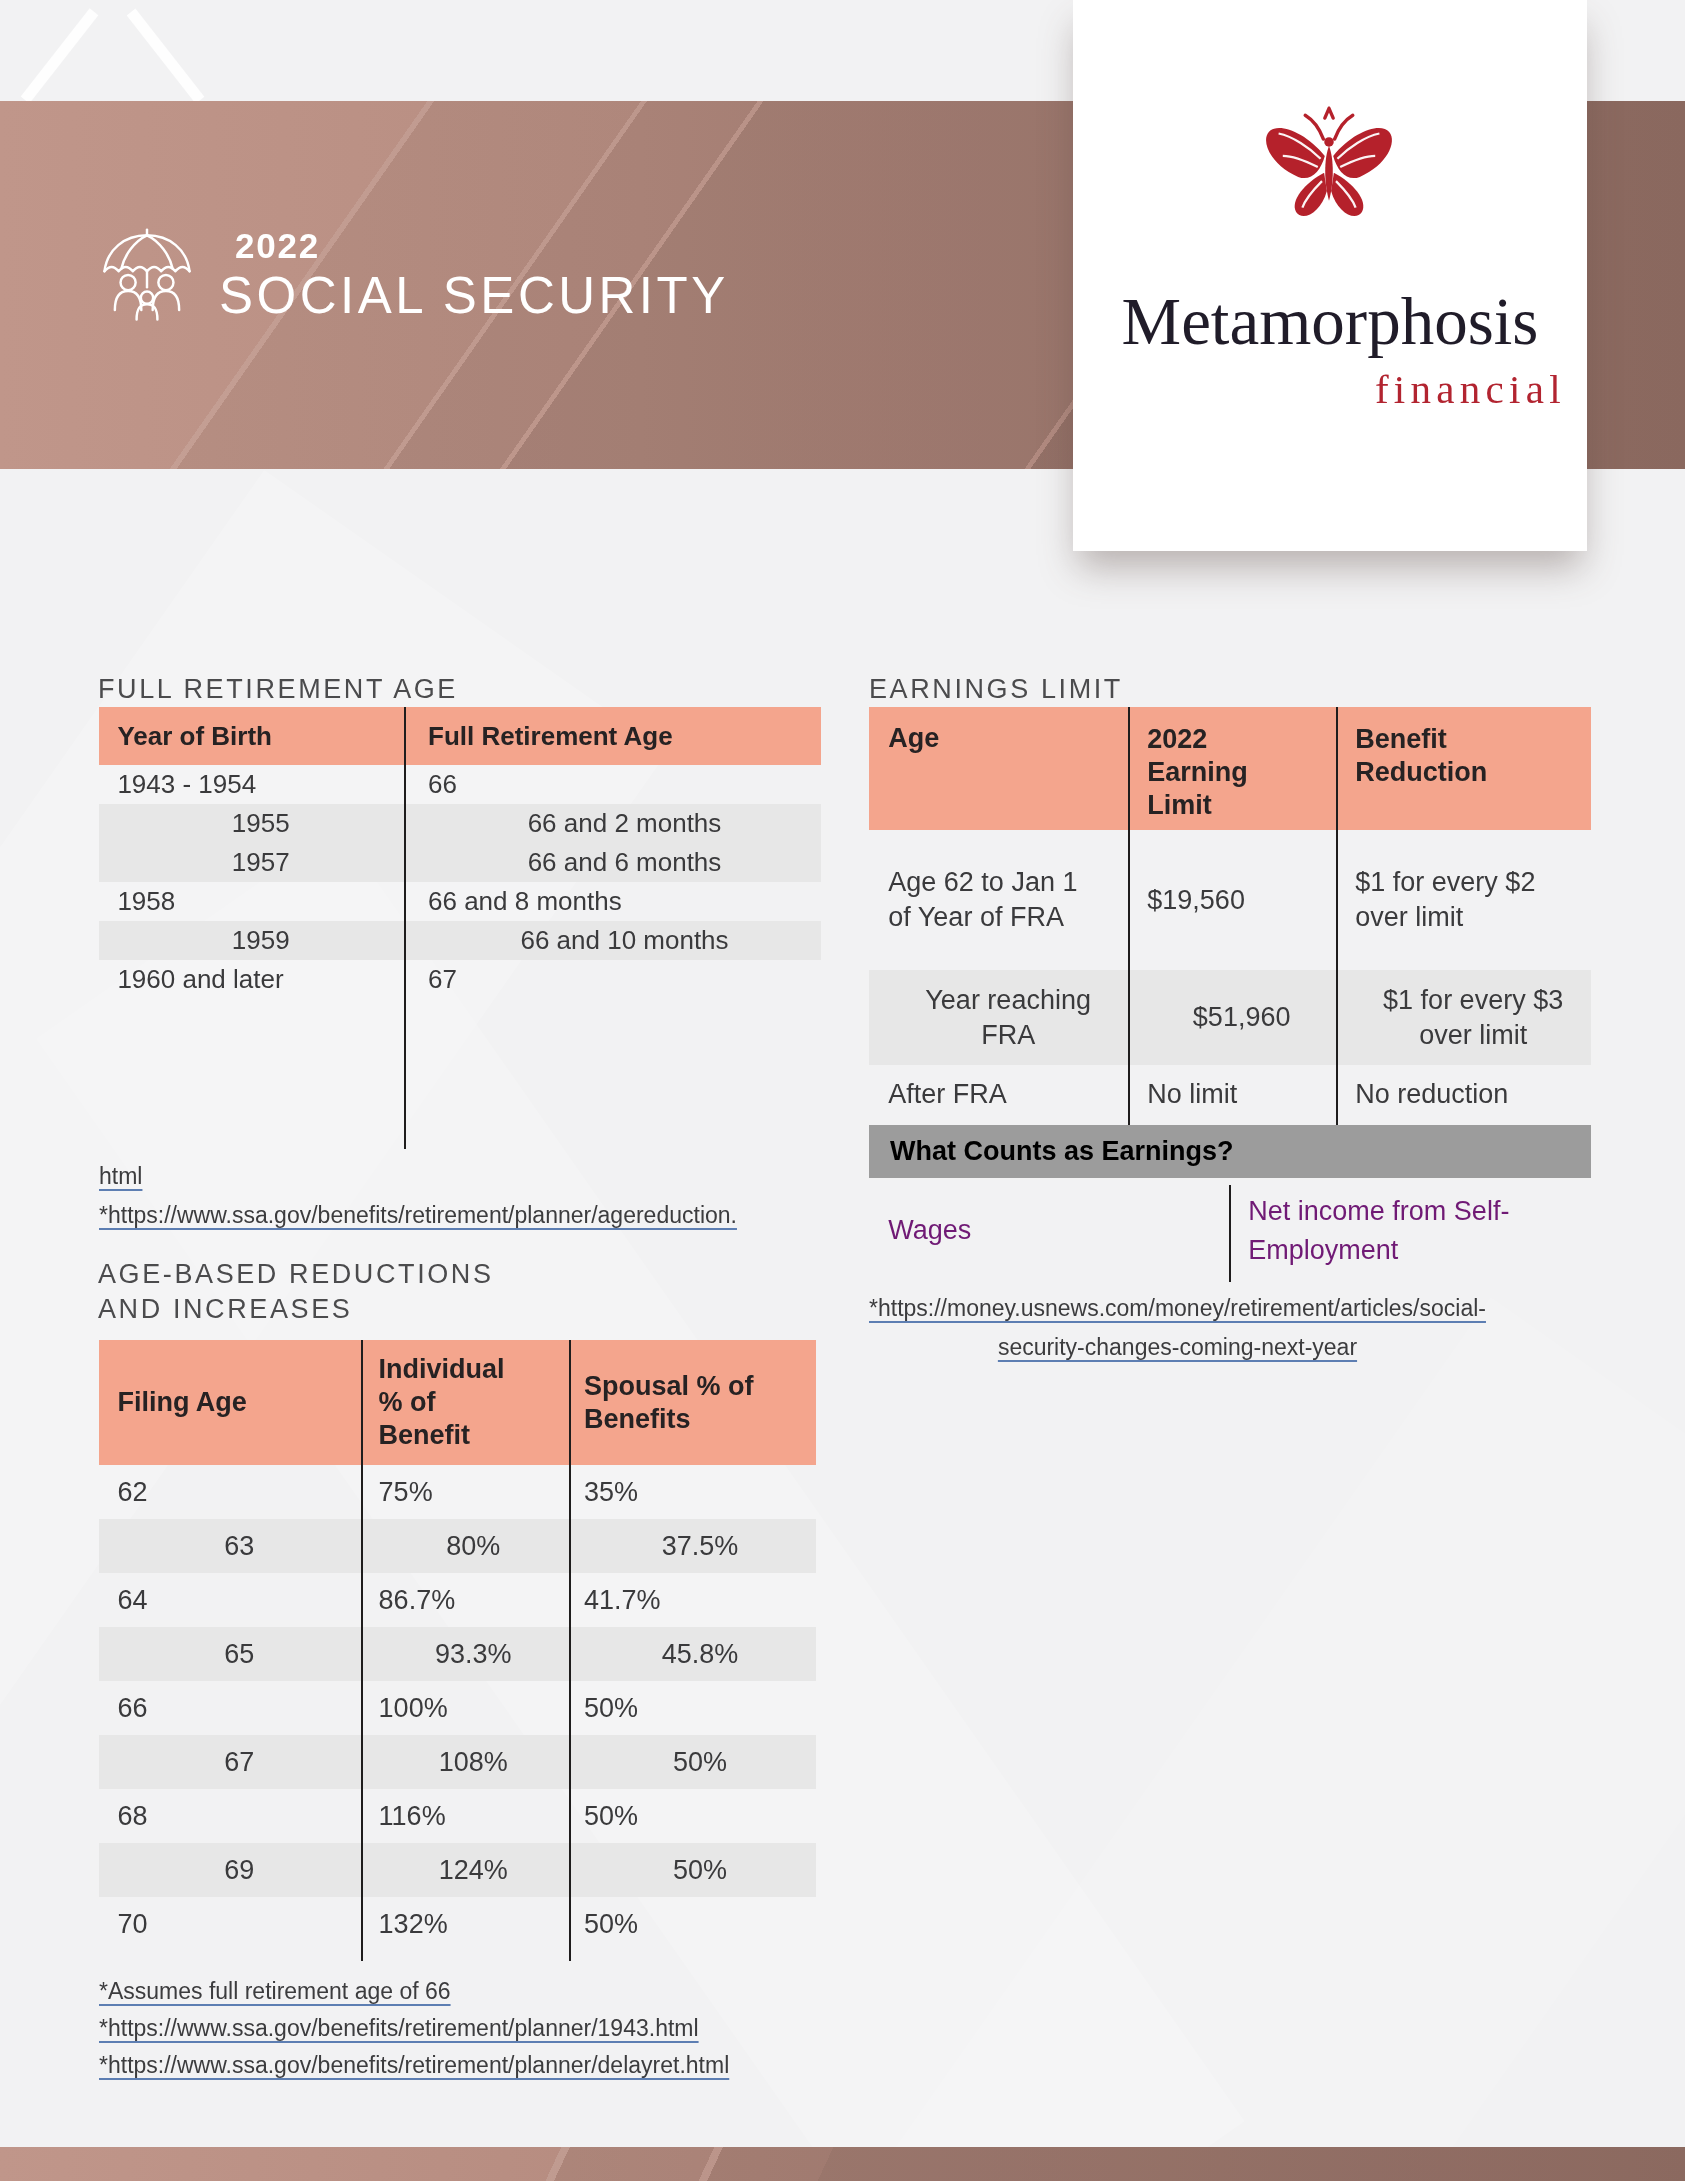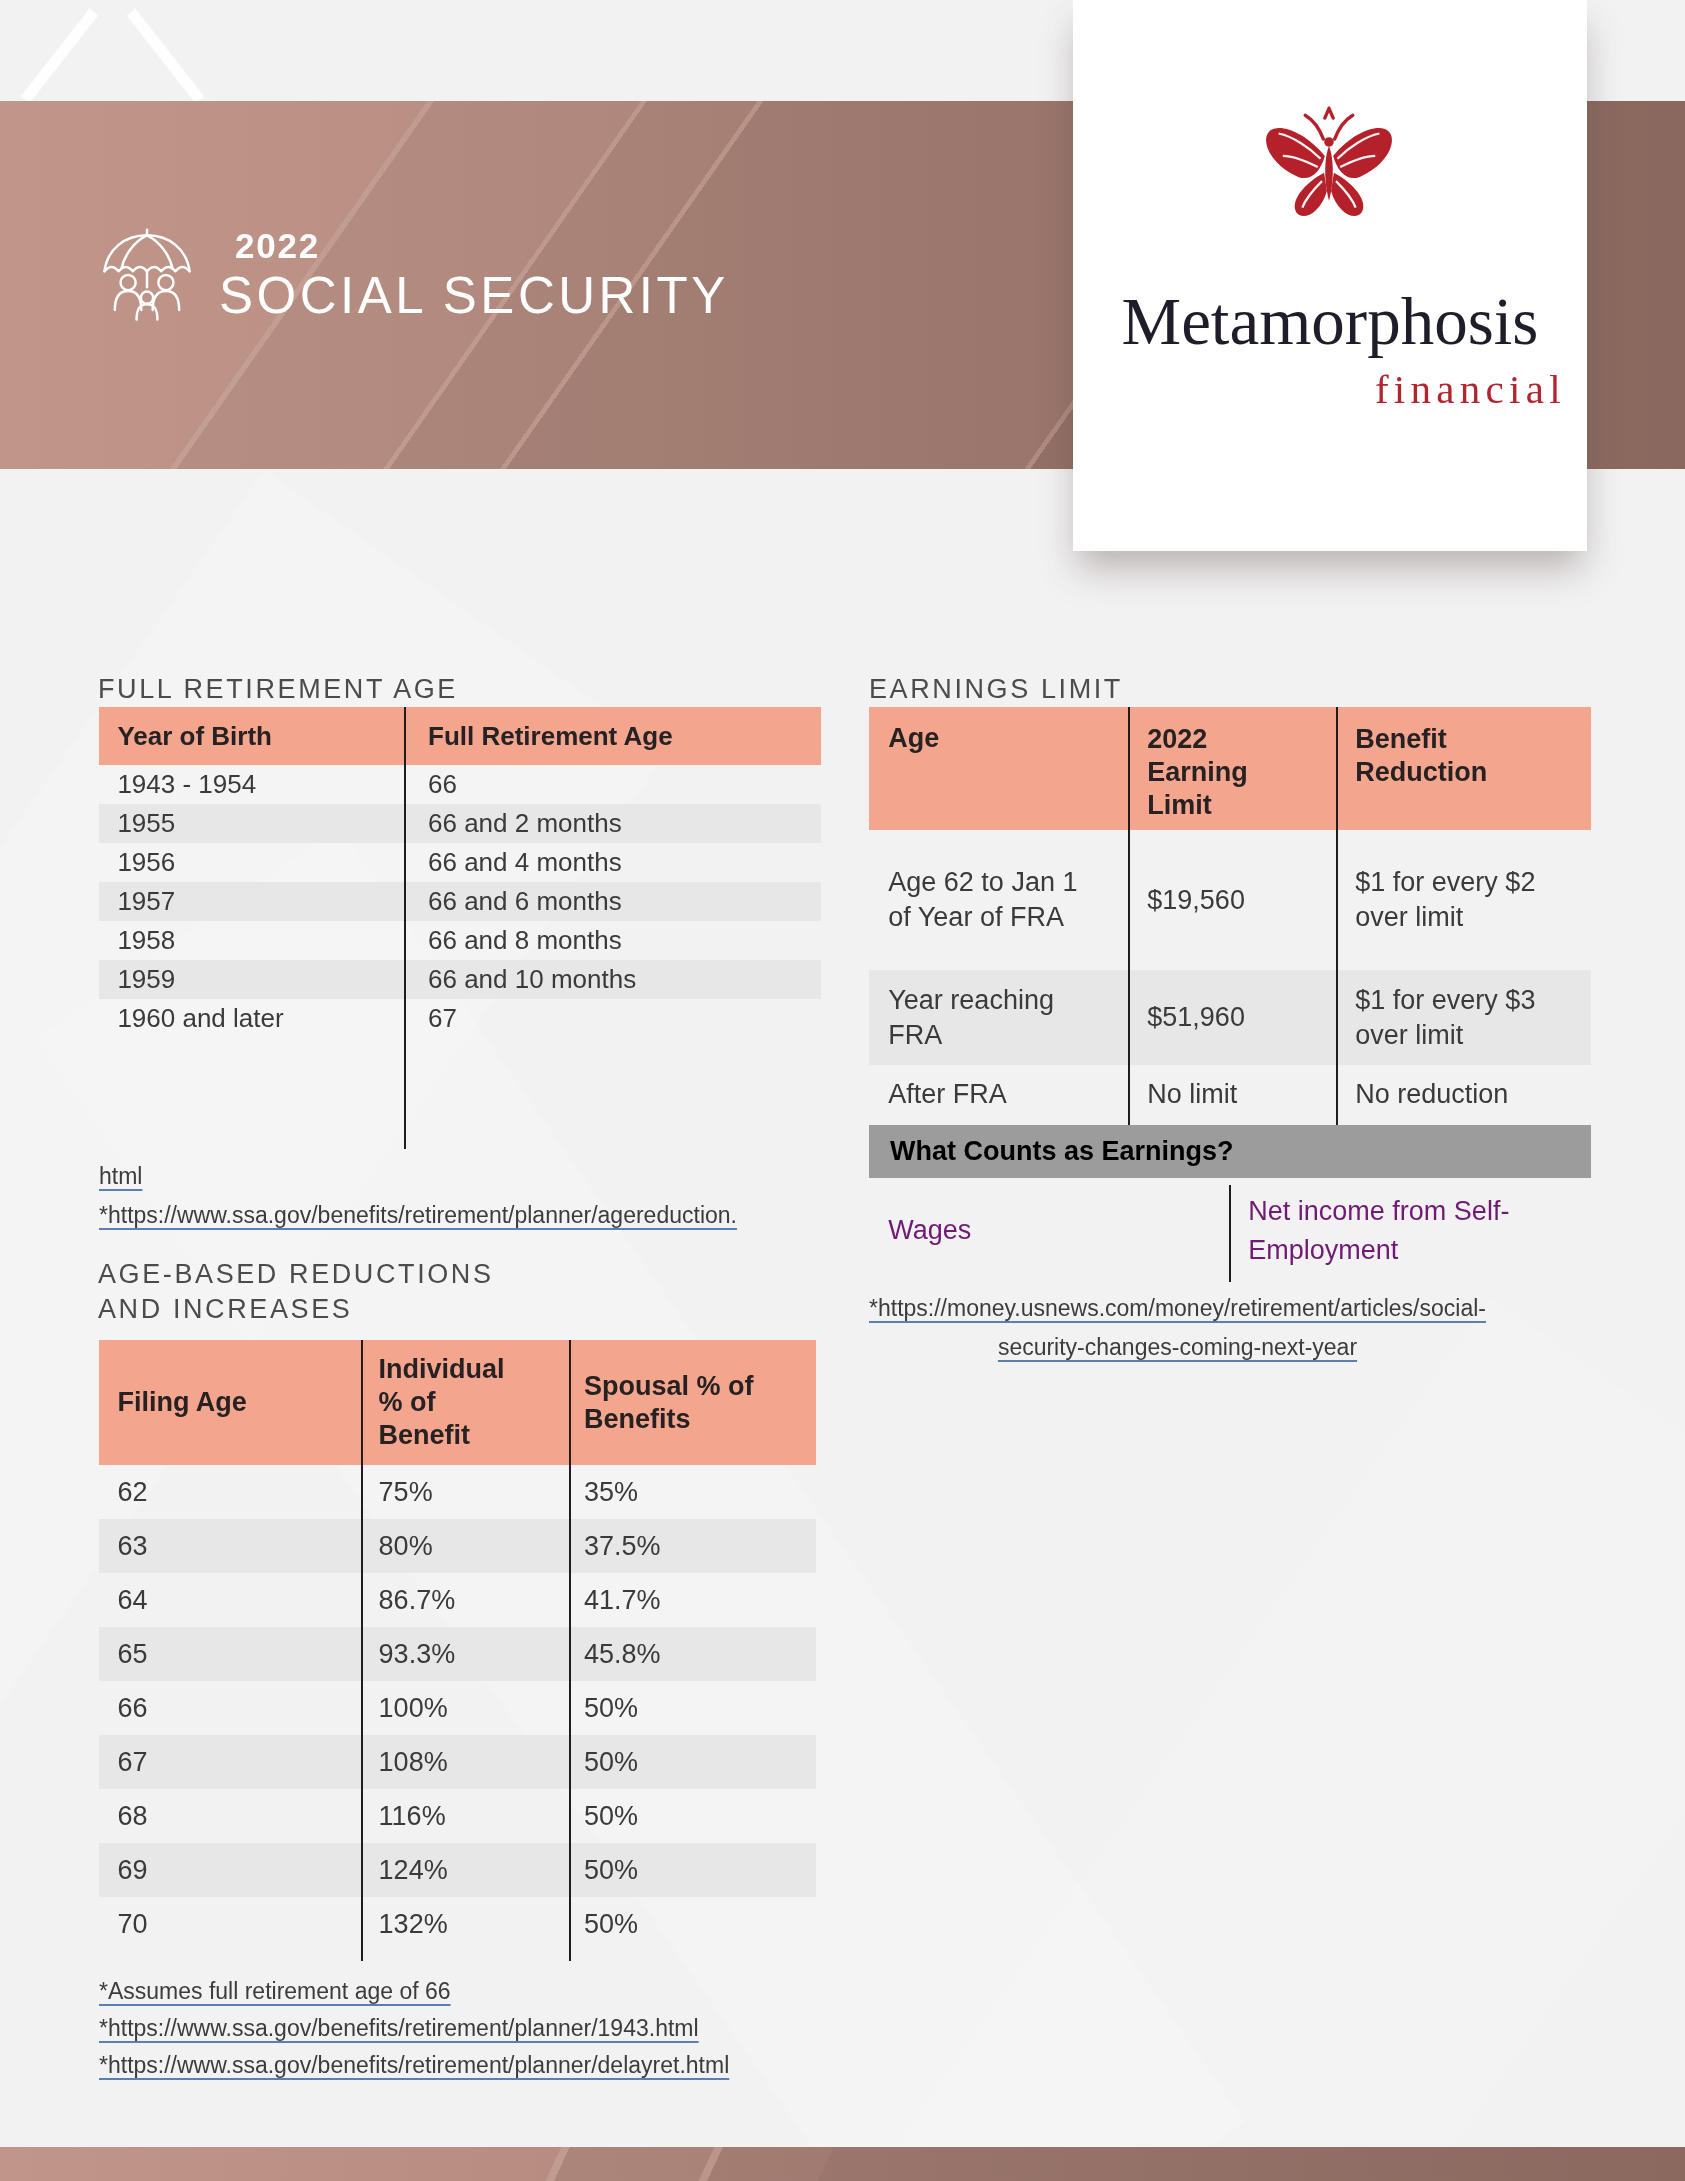--- a/index.html
+++ b/index.html
@@ -43,21 +43,21 @@
     font-family:"Liberation Serif", serif; font-size:41px; color:#b22430; letter-spacing:5.3px;}
   .butterfly{position:absolute; left:186px; top:104px;}
   
   .sec-title{position:absolute; z-index:2; font-size:27px; letter-spacing:2.6px;
     color:#4b4b4d; line-height:35px; white-space:nowrap;}
   
   .tbl{position:absolute; z-index:2;}
   .tbl .hd{display:flex; background:#f4a58d; color:#262223; font-weight:700;}
   .tbl .hd>div{display:flex;}
   .tbl .row{display:flex; align-items:center; font-size:26px; color:#3a3a3c;}
-  .tbl .row.alt{background:#e7e7e7;}
+  .tbl .row.alt{background:#e7e7e7;text-align:center;}
   .vline{position:absolute; width:1.8px; background:#1f1d1d; z-index:4;}
   
   .t1{left:99px; top:707px; width:722px;}
   .t1 .hd{height:58px; font-size:26px; align-items:center;}
   .t1 .hd .c1,.t1 .row .c1{width:305px; padding-left:18.4px; box-sizing:border-box;}
   .t1 .hd .c2,.t1 .row .c2{flex:1; padding-left:24px; box-sizing:border-box;}
   .t1 .row{height:39px;}
   
   .t2{left:99px; top:1340px; width:717px;}
   .t2 .hd{height:125px; font-size:27px; align-items:center;}
@@ -183,24 +183,20 @@
         </div>
     </div>
     <div class="row">
       <div class="c1">1943 - 1954</div>
         <div class="c2">66</div>
       </div>
     <div class="row alt">
       <div class="c1">1955</div>
         <div class="c2">66 and 2 months</div>
       </div>
-    <div class="row">
-      <div class="c1">1956</div>
-        <div class="c2">66 and 4 months</div>
-      </div>
     <div class="row alt">
       <div class="c1">1957</div>
         <div class="c2">66 and 6 months</div>
       </div>
     <div class="row">
       <div class="c1">1958</div>
         <div class="c2">66 and 8 months</div>
       </div>
     <div class="row alt">
       <div class="c1">1959</div>

